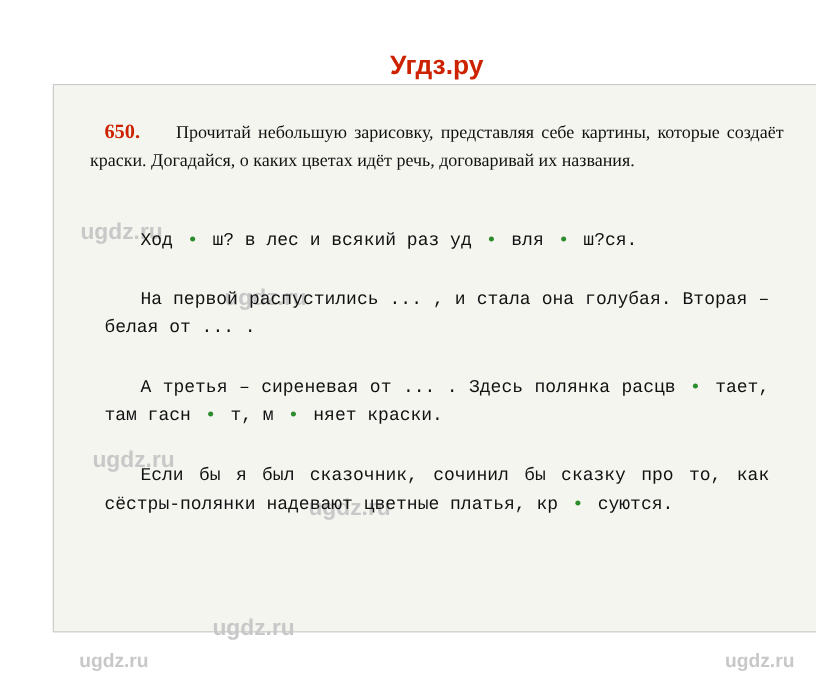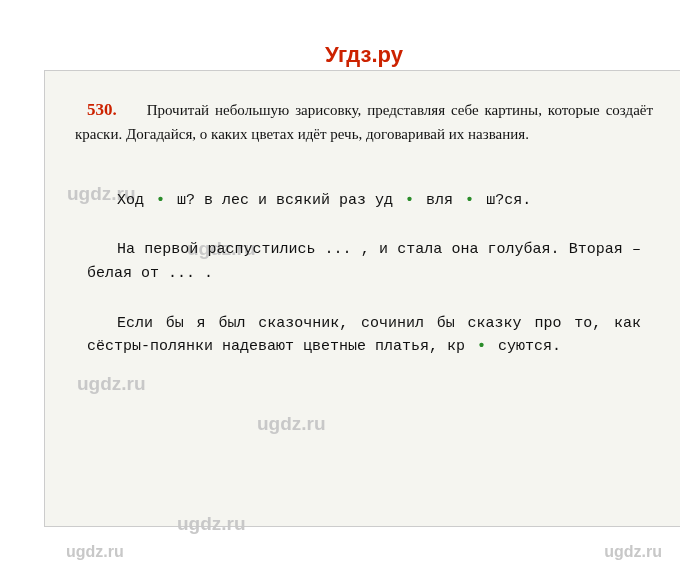--- a/index.html
+++ b/index.html
@@ -122,30 +122,33 @@
 
   <div class="content-area">
 
     <span class="watermark wm1">ugdz.ru</span>
     <span class="watermark wm2">ugdz.ru</span>
     <span class="watermark wm3">ugdz.ru</span>
     <span class="watermark wm4">ugdz.ru</span>
     <span class="watermark wm5">ugdz.ru</span>
 
     <div class="task-intro">
-      <span class="task-number">530.</span>
+      <span class="task-number">650.</span>
       <span> Прочитай небольшую зарисовку, представляя себе картины, которые создаёт краски. Догадайся, о каких цветах идёт речь, договаривай их названия.</span>
     </div>
 
     <div class="text-block">
       <p>
         Ход<span class="green-dot">•</span>ш? в лес и всякий раз уд<span class="green-dot">•</span>вля<span class="green-dot">•</span>ш?ся.
       </p>
       <p>
         На первой распустились ... , и стала она голубая. Вторая – белая от ... .
+      </p>
+      <p>
+        А третья – сиреневая от ... . Здесь полянка расцв<span class="green-dot">•</span>тает, там гасн<span class="green-dot">•</span>т, м<span class="green-dot">•</span>няет краски.
       </p>
       <p>
         Если бы я был сказочник, сочинил бы сказку про то, как сёстры-полянки надевают цветные платья, кр<span class="green-dot">•</span>суются.
       </p>
     </div>
 
   </div>
 
   <div class="footer-watermarks">
     <span class="footer-wm">ugdz.ru</span>

